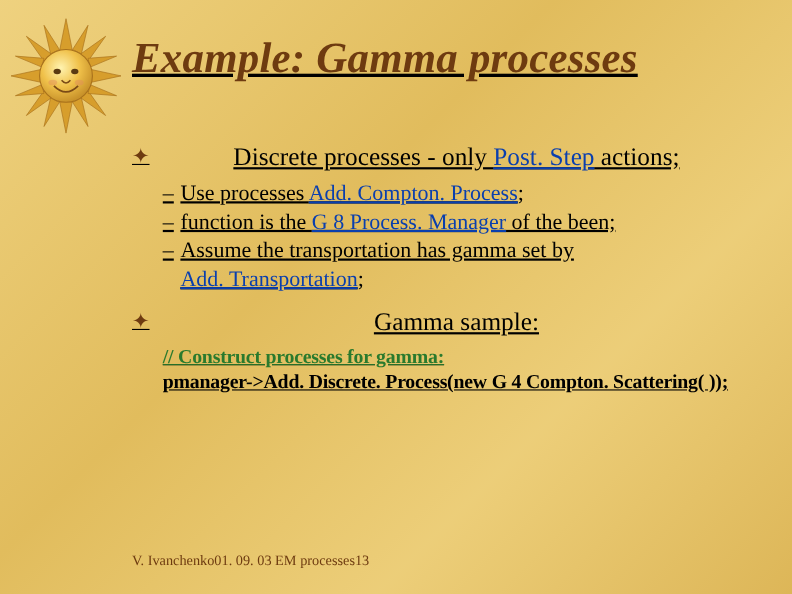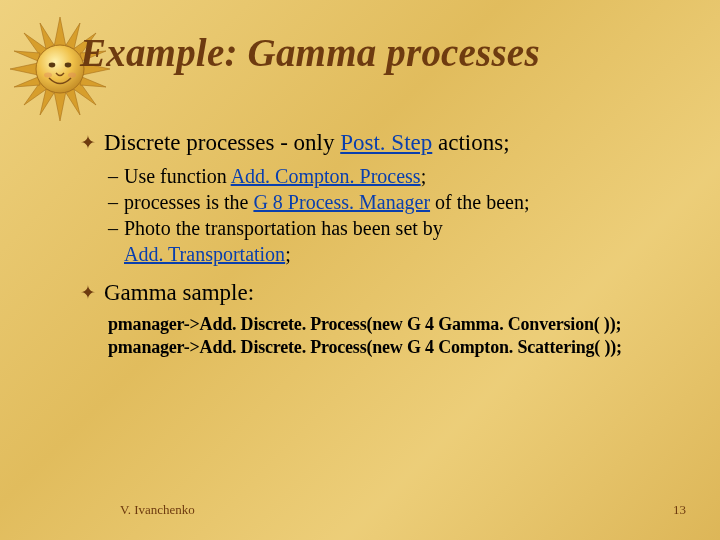--- a/index.html
+++ b/index.html
@@ -19,21 +19,22 @@
   .sun {
     position: absolute;
     top: 14px;
     left: 10px;
     width: 100px;
     height: 110px;
   }
   .slide {
     position: absolute;
     inset: 0;
-    padding: 30px 34px 20px 80px;
+    padding: 30px 34px 20px 120px;
+    text-decoration: underline;
   }
   .title {
     font-style: italic;
     font-size: 39px;
     color: #6e3b10;
     margin-bottom: 54px;
     letter-spacing: 0.2px;
   }
   .bullet1 {
     display: flex;
@@ -41,21 +42,21 @@
     font-size: 23px;
     color: #000;
     margin-bottom: 6px;
   }
   .bullet1 .mark {
     color: #6e3b10;
     font-size: 19px;
     margin-right: 8px;
     line-height: 28px;
   }
-  .bullet1 .txt { flex: 1; line-height: 28px; }
+  .bullet1 .txt { flex: 1; line-height: 28px; text-align: center; }
   .link { color: #0a3fae; text-decoration: underline; }
   .subs {
     margin: 2px 0 12px 28px;
   }
   .sub {
     display: flex;
     align-items: flex-start;
     font-size: 20px;
     color: #000;
     line-height: 26px;
@@ -78,21 +79,21 @@
     white-space: nowrap;
     letter-spacing: -0.2px;
   }
   .comment { color: #2a7a2d; text-decoration: underline; }
   .footer {
     position: absolute;
     left: 120px;
     right: 34px;
     bottom: 22px;
     display: flex;
-    justify-content: space-between;
+    justify-content: flex-start;
     font-size: 13px;
     color: #6e3b10;
   }
 </style>
 </head>
 <body>
 <div class="bg-texture"></div>
 
 <div class="sun">
   <svg viewBox="0 0 100 110" width="100" height="110">
@@ -141,46 +142,47 @@
     <span class="mark">✦</span>
     <span class="txt">
       <span>Discrete processes - only </span><span class="link">Post. Step</span><span> actions;</span>
     </span>
   </div>
 
   <div class="subs">
     <div class="sub">
       <span class="dash">–</span>
       <span class="stxt">
-        <span>Use function </span><span class="link">Add. Compton. Process</span><span>;</span>
+        <span>Use processes </span><span class="link">Add. Compton. Process</span><span>;</span>
       </span>
     </div>
     <div class="sub">
       <span class="dash">–</span>
       <span class="stxt">
-        <span>processes is the </span><span class="link">G 8 Process. Manager</span><span> of the been;</span>
+        <span>function is the </span><span class="link">G 8 Process. Manager</span><span> of the been;</span>
       </span>
     </div>
     <div class="sub">
       <span class="dash">–</span>
       <span class="stxt">
-        <span>Photo the transportation has been set by</span><br>
+        <span>Assume the transportation has gamma set by</span><br>
         <span class="link">Add. Transportation</span><span>;</span>
       </span>
     </div>
   </div>
 
   <div class="bullet1">
     <span class="mark">✦</span>
     <span class="txt">Gamma sample:</span>
   </div>
 
   <div class="code-block">
-    <div class="code-line">pmanager-&gt;Add. Discrete. Process(new G 4 Gamma. Conversion( ));</div>
+    <div class="code-line"><span class="comment">// Construct processes for gamma:</span></div>
     <div class="code-line">pmanager-&gt;Add. Discrete. Process(new G 4 Compton. Scattering( ));</div>
   </div>
 
 </div>
 
 <div class="footer">
   <span>V. Ivanchenko</span>
+  <span>01. 09. 03 EM processes</span>
   <span>13</span>
 </div>
 
 </body></html>

